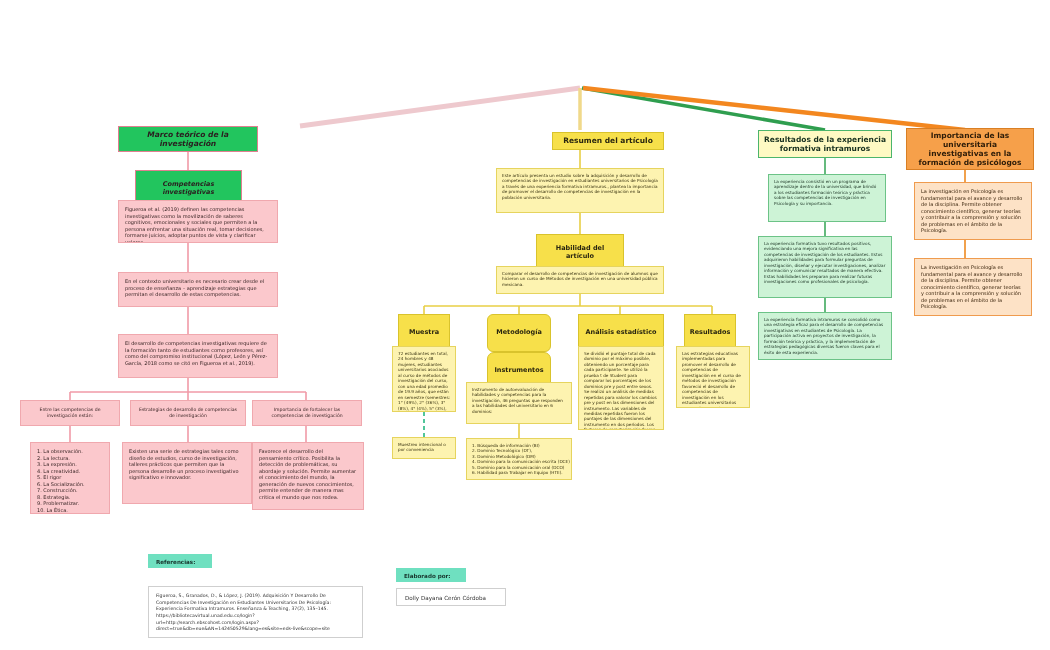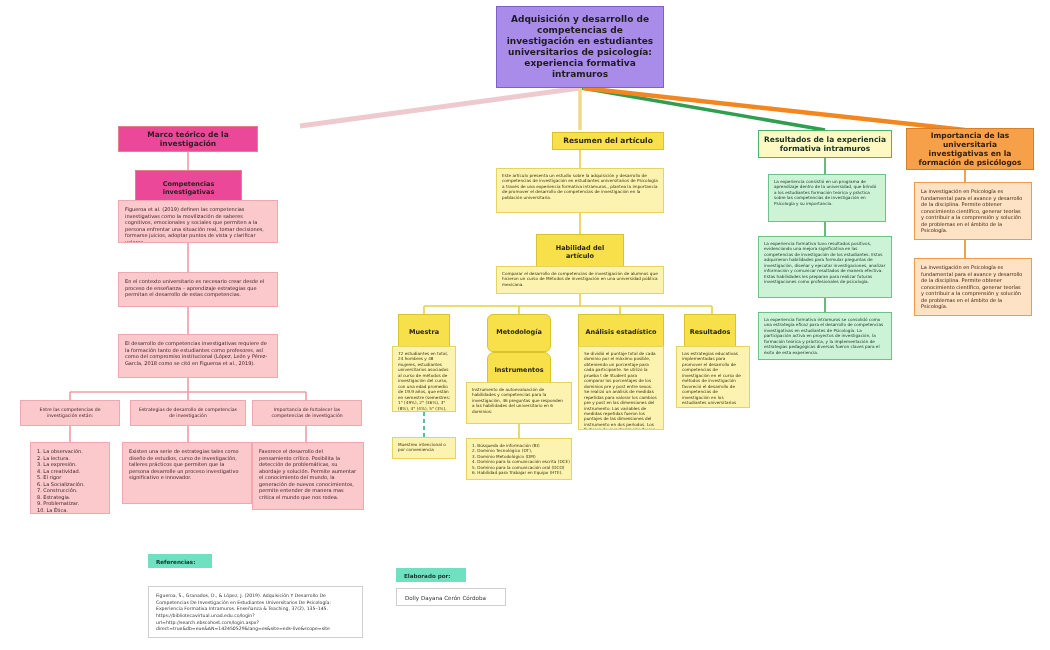--- a/index.html
+++ b/index.html
@@ -18,21 +18,21 @@
     border-style:solid;
     border-width:1px;
     text-align:center;
     line-height:1.22;
     overflow:hidden;
   }
   .node.body{text-align:left;line-height:1.3;}
 
   
   .p-root{background:#a98bea;border-color:#7d5fd0;color:#1d1d1d;}
-  .p-pink-h{background:#ec4899;border-color:#e07f90;color:#2a2020;}
+  .p-pink-h{background:#22c55e;border-color:#e07f90;color:#2a2020;font-style:italic;}
   .p-pink-b{background:#fbc8cc;border-color:#f0a8ae;color:#3a2626;}
   .p-yellow-h{background:#f7e04a;border-color:#d9c32c;color:#2a2610;}
   .p-yellow-b{background:#fdf3b0;border-color:#e6d45e;color:#3a3412;}
   .p-green-h{background:#fef9c3;border-color:#4bb56c;color:#17301f;}
   .p-green-b{background:#cdf3d6;border-color:#6cc387;color:#1d3525;}
   .p-orange-h{background:#f6a04a;border-color:#d97f24;color:#2e1c08;}
   .p-orange-b{background:#fde2c6;border-color:#ef9b4e;color:#3a240c;}
   .p-teal{background:#6fe0c0;border-color:#6fe0c0;color:#17342c;}
   .p-white{background:#ffffff;border-color:#cfcfcf;color:#333333;}
 
@@ -91,21 +91,20 @@
     <path d="M424,412 L424,437" stroke="#3fbf8f" stroke-width="1.8" fill="none" stroke-dasharray="4 3"></path>
 
     <path d="M825,158 L825,174" stroke="#3fa95e" stroke-width="1.6" fill="none"></path>
     <path d="M825,222 L825,236" stroke="#3fa95e" stroke-width="1.6" fill="none"></path>
     <path d="M825,298 L825,312" stroke="#3fa95e" stroke-width="1.6" fill="none"></path>
 
     <path d="M965,170 L965,182" stroke="#ee8a20" stroke-width="1.6" fill="none"></path>
     <path d="M965,240 L965,258" stroke="#ee8a20" stroke-width="1.6" fill="none"></path>
   </svg>
 
-  <div class="node p-root t-title" style="left:496px;top:6px;width:168px;height:82px;display:flex;align-items:center;justify-content:center;">Adquisición y desarrollo de competencias de investigación en estudiantes universitarios de psicología: experiencia formativa intramuros</div>
 
   <div class="node p-pink-h t-head" style="left:118px;top:126px;width:140px;height:26px;display:flex;align-items:center;justify-content:center;">Marco teórico de la investigación</div>
 
   <div class="node p-pink-h t-head-sm" style="left:135px;top:170px;width:107px;height:15px;display:flex;align-items:center;justify-content:center;">Competencias investigativas</div>
 
   <div class="node p-pink-b t-body body" style="left:118px;top:200px;width:160px;height:43px;">Figueroa et al. (2019) definen las competencias investigativas como la movilización de saberes cognitivos, emocionales y sociales que permiten a la persona enfrentar una situación real, tomar decisiones, formarse juicios, adoptar puntos de vista y clarificar valores.</div>
 
   <div class="node p-pink-b t-body body" style="left:118px;top:272px;width:160px;height:35px;">En el contexto universitario es necesario crear desde el proceso de enseñanza – aprendizaje estrategias que permitan el desarrollo de estas competencias.</div>
 
   <div class="node p-pink-b t-body body" style="left:118px;top:334px;width:160px;height:44px;">El desarrollo de competencias investigativas requiere de la formación tanto de estudiantes como profesores, así como del compromiso institucional (López, León y Pérez-García, 2018 como se citó en Figueroa et al., 2019).</div>

